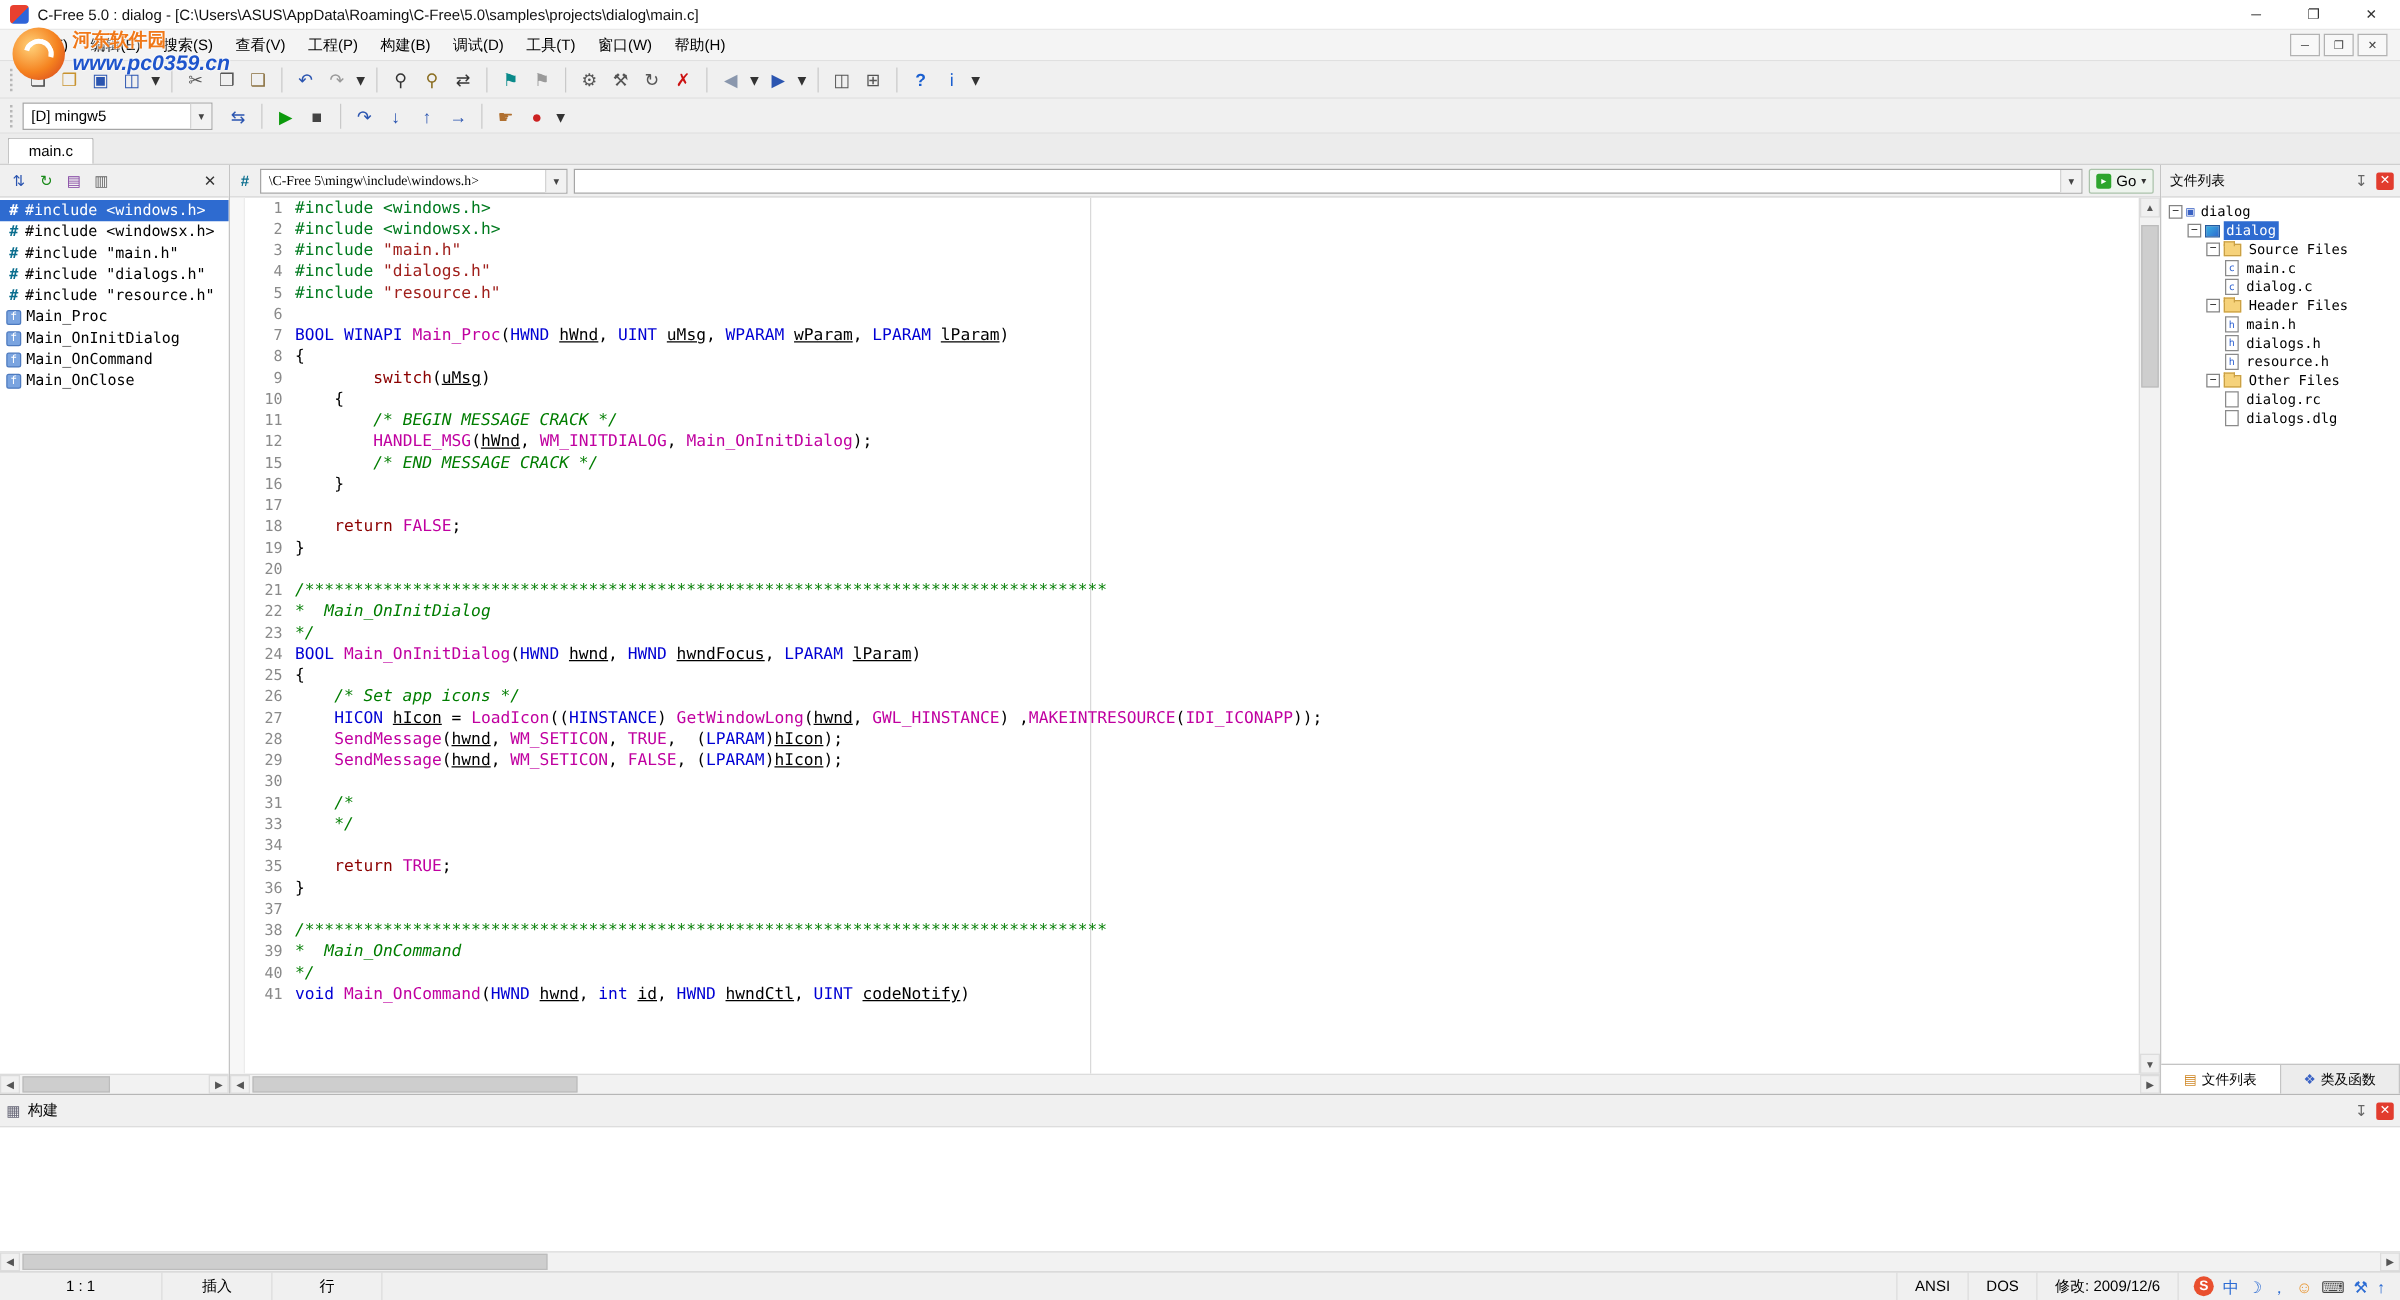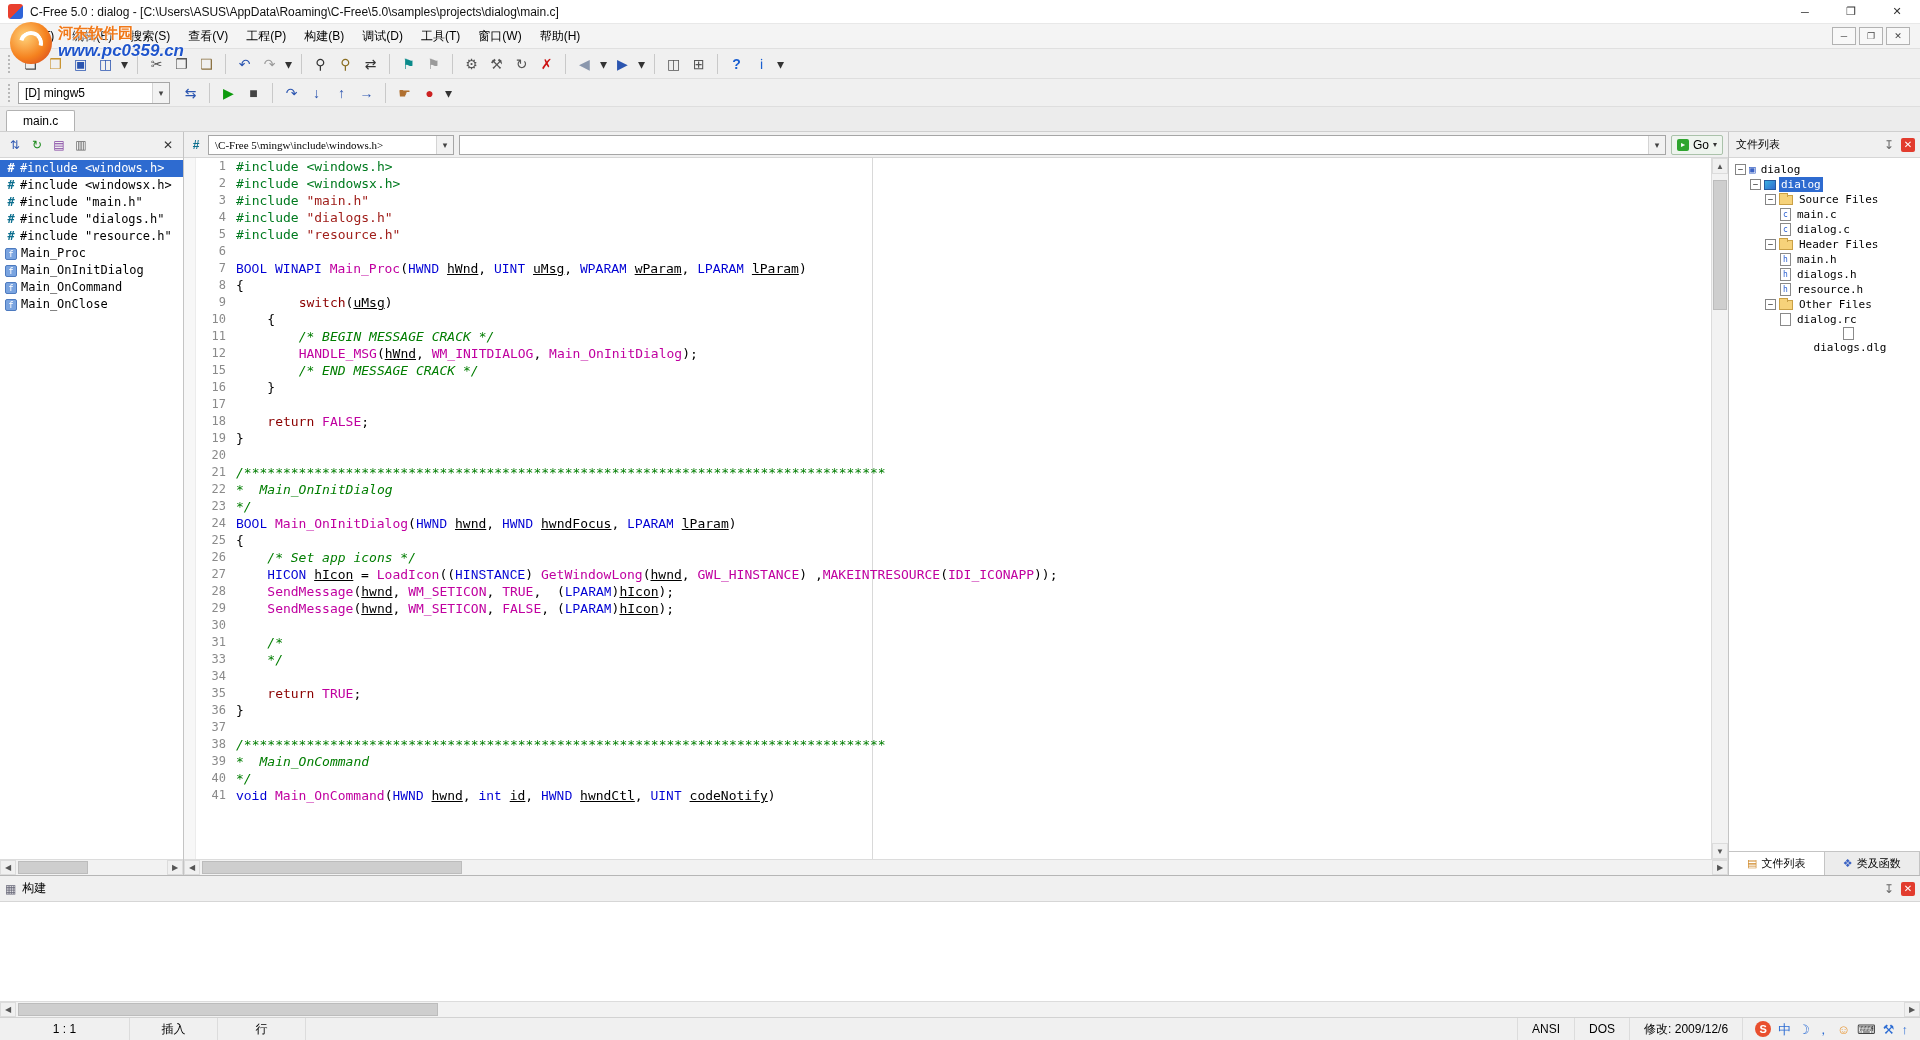--- a/index.html
+++ b/index.html
@@ -77,21 +77,21 @@
   .code-wrap{flex:1;position:relative;overflow:hidden;font:13px/17px "DejaVu Sans Mono",monospace;}
   .gutter-strip{position:absolute;left:0;top:0;bottom:0;width:12px;background:#f7f7f7;border-right:1px solid #ececec;}
   .margin-line{position:absolute;top:0;bottom:0;left:calc(62px + 80ch);width:1px;background:#d9d9d9;}
   .code-lines{position:relative;}
   .code-line{display:flex;height:17px;white-space:pre;}
   .ln-num{width:52px;padding-right:10px;text-align:right;color:#8a8a8a;font-size:12px;flex:none;}
   .ln-text{white-space:pre;}
   .tk-pp{color:#007a1f;}
   .tk-inc{color:#007a1f;}
   .tk-str{color:#a0201c;}
-  .tk-kw{color:#0000d4;font-family:Liberation Mono, monospace;}
+  .tk-kw{color:#0000d4;}
   .tk-kwc{color:#8b0000;}
   .tk-fn{color:#c000a0;}
   .tk-var{color:#000;text-decoration:underline;}
   .tk-cm{color:#007d00;font-style:italic;}
   .tk-pl{color:#000;}
 
   
   .filepanel{width:192px;display:flex;flex-direction:column;border-left:1px solid #c4c4c4;background:#fff;flex:none;}
   .fp-title{font-size:11px;padding-left:2px;}
   .fp-tree{flex:1;font:11px/15px "DejaVu Sans Mono",monospace;padding-top:4px;overflow:hidden;}
@@ -448,21 +448,21 @@
           <div class="tree-row" style="padding-left: 21px;"><span class="expbox">−</span><span class="ico-prj"></span><span class="tree-label sel">dialog</span></div>
           <div class="tree-row" style="padding-left: 36px;"><span class="expbox">−</span><span class="ico-folder"></span><span class="tree-label">Source Files</span></div>
           <div class="tree-row" style="padding-left: 51px;"><span class="ico-file">c</span><span class="tree-label">main.c</span></div>
           <div class="tree-row" style="padding-left: 51px;"><span class="ico-file">c</span><span class="tree-label">dialog.c</span></div>
           <div class="tree-row" style="padding-left: 36px;"><span class="expbox">−</span><span class="ico-folder"></span><span class="tree-label">Header Files</span></div>
           <div class="tree-row" style="padding-left: 51px;"><span class="ico-file">h</span><span class="tree-label">main.h</span></div>
           <div class="tree-row" style="padding-left: 51px;"><span class="ico-file">h</span><span class="tree-label">dialogs.h</span></div>
           <div class="tree-row" style="padding-left: 51px;"><span class="ico-file">h</span><span class="tree-label">resource.h</span></div>
           <div class="tree-row" style="padding-left: 36px;"><span class="expbox">−</span><span class="ico-folder"></span><span class="tree-label">Other Files</span></div>
           <div class="tree-row" style="padding-left: 51px;"><span class="ico-file"></span><span class="tree-label">dialog.rc</span></div>
-          <div class="tree-row" style="padding-left: 51px; flex-direction: column;"><span class="ico-file"></span><span class="tree-label">dialogs.dlg</span></div>
+          <div class="tree-row" style="padding-left: 51px;"><span class="ico-file"></span><span class="tree-label">dialogs.dlg</span></div>
         </div>
       <div class="fp-tabs" id="fp-tabs">
           <span class="fp-tab active">
             <span class="t-ico" style="color: rgb(208, 138, 42);">▤</span>
             <span>文件列表</span>
           </span>
           <span class="fp-tab">
             <span class="t-ico" style="color: rgb(58, 98, 196);">❖</span>
             <span>类及函数</span>
           </span>

